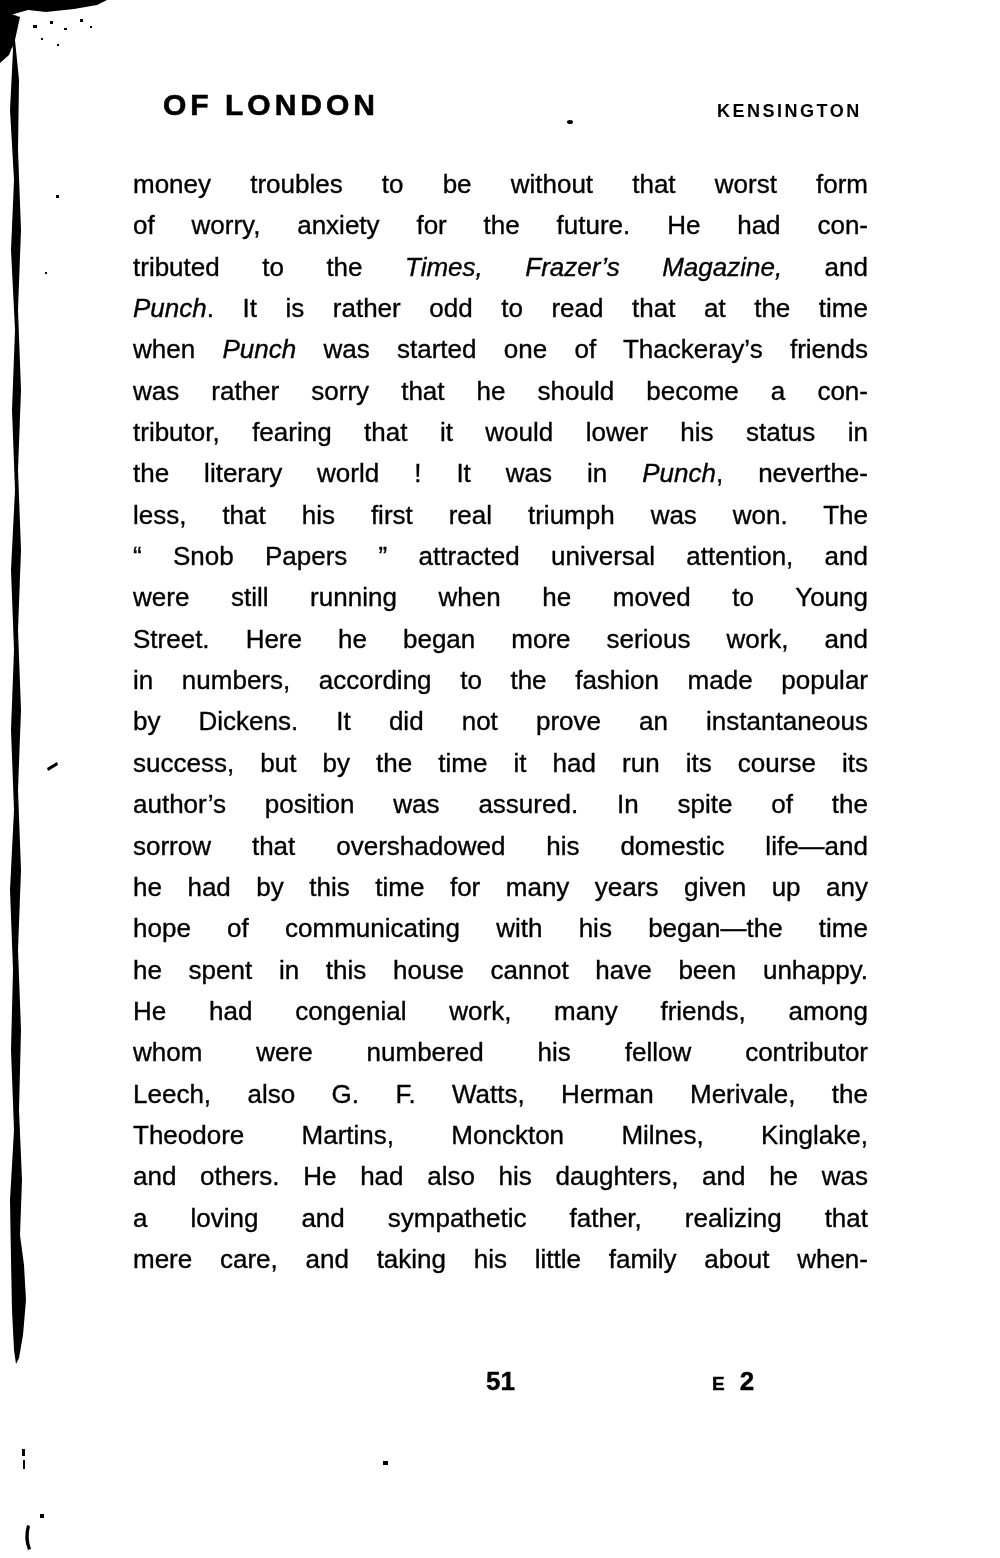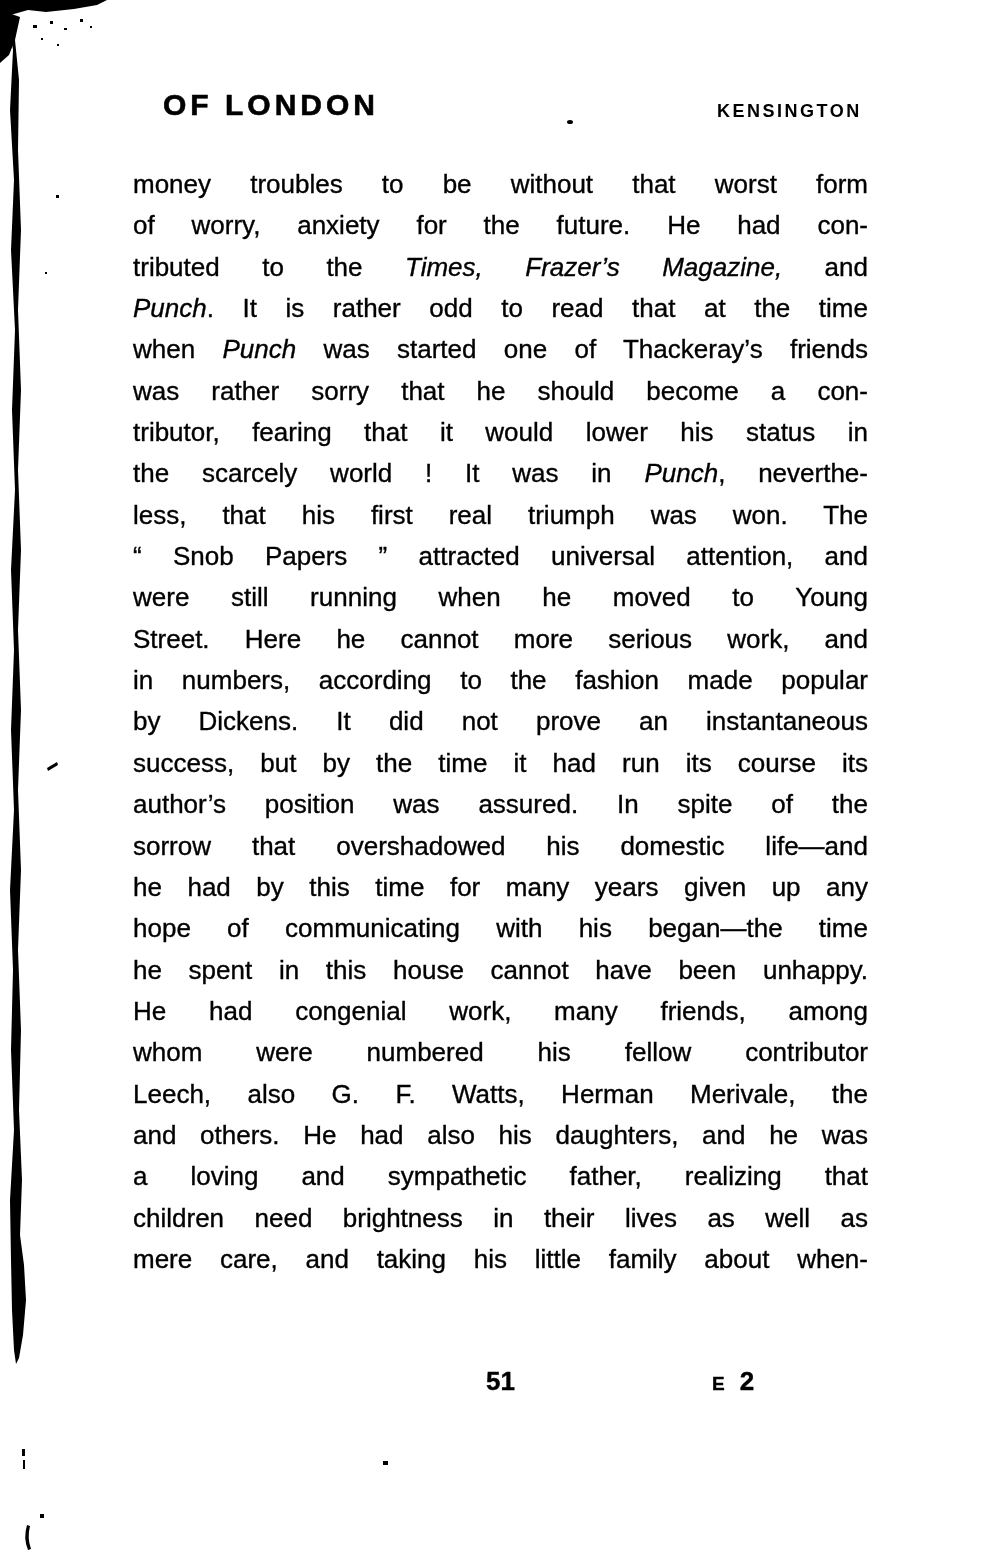--- a/index.html
+++ b/index.html
@@ -105,39 +105,39 @@
   <div class="header-right">KENSINGTON</div>
 
   <div class="page-body">
       <div class="line"><span>money troubles to be without that worst form</span></div>
       <div class="line"><span>of worry, anxiety for the future.  He had con-</span></div>
       <div class="line"><span>tributed to the </span><span class="it">Times, Frazer’s Magazine,</span><span> and</span></div>
       <div class="line"><span class="it">Punch</span><span>.  It is rather odd to read that at the time</span></div>
       <div class="line"><span>when </span><span class="it">Punch</span><span> was started one of Thackeray’s friends</span></div>
       <div class="line"><span>was rather sorry that he should become a con-</span></div>
       <div class="line"><span>tributor, fearing that it would lower his status in</span></div>
-      <div class="line"><span>the scarcely world !  It was in </span><span class="it">Punch</span><span>, neverthe-</span></div>
+      <div class="line"><span>the literary world !  It was in </span><span class="it">Punch</span><span>, neverthe-</span></div>
       <div class="line"><span>less, that his first real triumph was won.  The</span></div>
       <div class="line"><span>“ Snob Papers ” attracted universal attention, and</span></div>
       <div class="line"><span>were still running when he moved to Young</span></div>
-      <div class="line"><span>Street.  Here he cannot more serious work, and</span></div>
+      <div class="line"><span>Street.  Here he began more serious work, and</span></div>
       <div class="line"><span>in numbers, according to the fashion made popular</span></div>
       <div class="line"><span>by Dickens.  It did not prove an instantaneous</span></div>
       <div class="line"><span>success, but by the time it had run its course its</span></div>
       <div class="line"><span>author’s position was assured.  In spite of the</span></div>
       <div class="line"><span>sorrow that overshadowed his domestic life—and</span></div>
       <div class="line"><span>he had by this time for many years given up any</span></div>
       <div class="line"><span>hope of communicating with his began—the time</span></div>
       <div class="line"><span>he spent in this house cannot have been unhappy.</span></div>
       <div class="line"><span>He had congenial work, many friends, among</span></div>
       <div class="line"><span>whom were numbered his fellow contributor</span></div>
       <div class="line"><span>Leech, also G. F. Watts, Herman Merivale, the</span></div>
+      <div class="line"><span>Theodore Martins, Monckton Milnes, Kinglake,</span></div>
       <div class="line"><span>and others.  He had also his daughters, and he was</span></div>
       <div class="line"><span>a loving and sympathetic father, realizing that</span></div>
-      <div class="line"><span>children need brightness in their lives as well as</span></div>
       <div class="line"><span>mere care, and taking his little family about when-</span></div>
     </div>
 
   <div class="page-number">51</div>
   <div class="signature">
     <span class="sig-letter">E</span><span class="sig-number">2</span>
   </div>
 
 </div>
 

